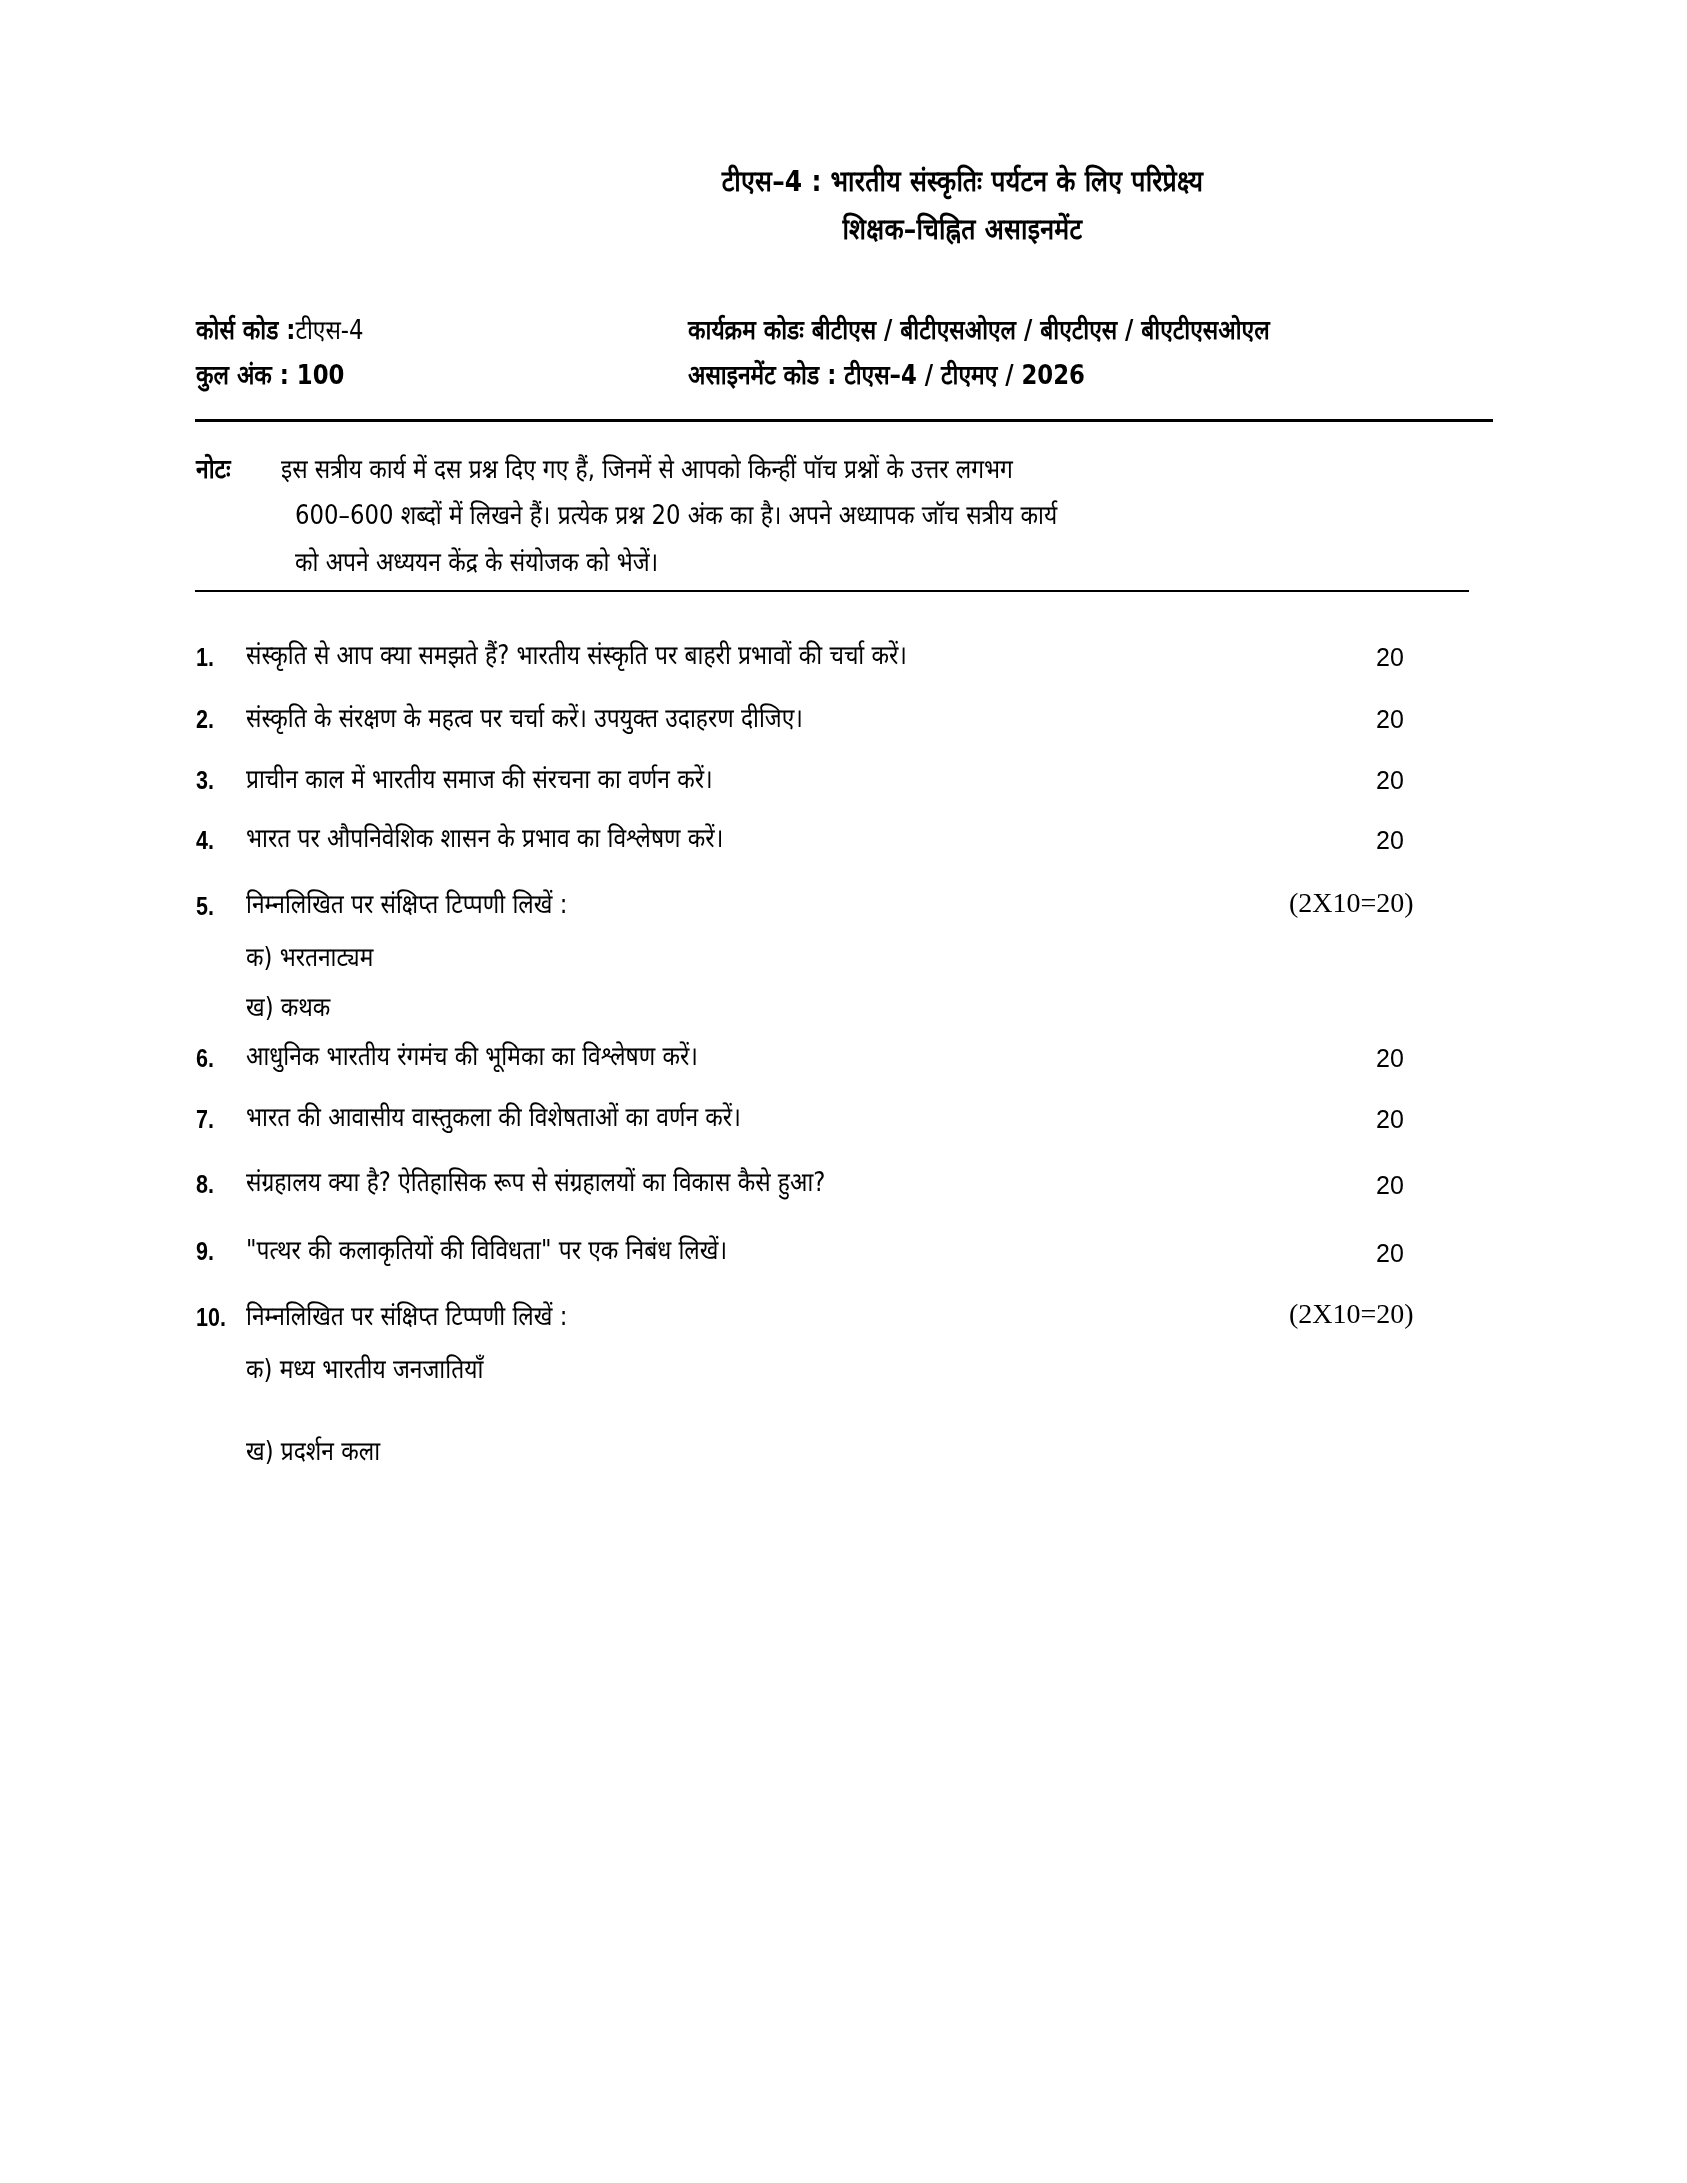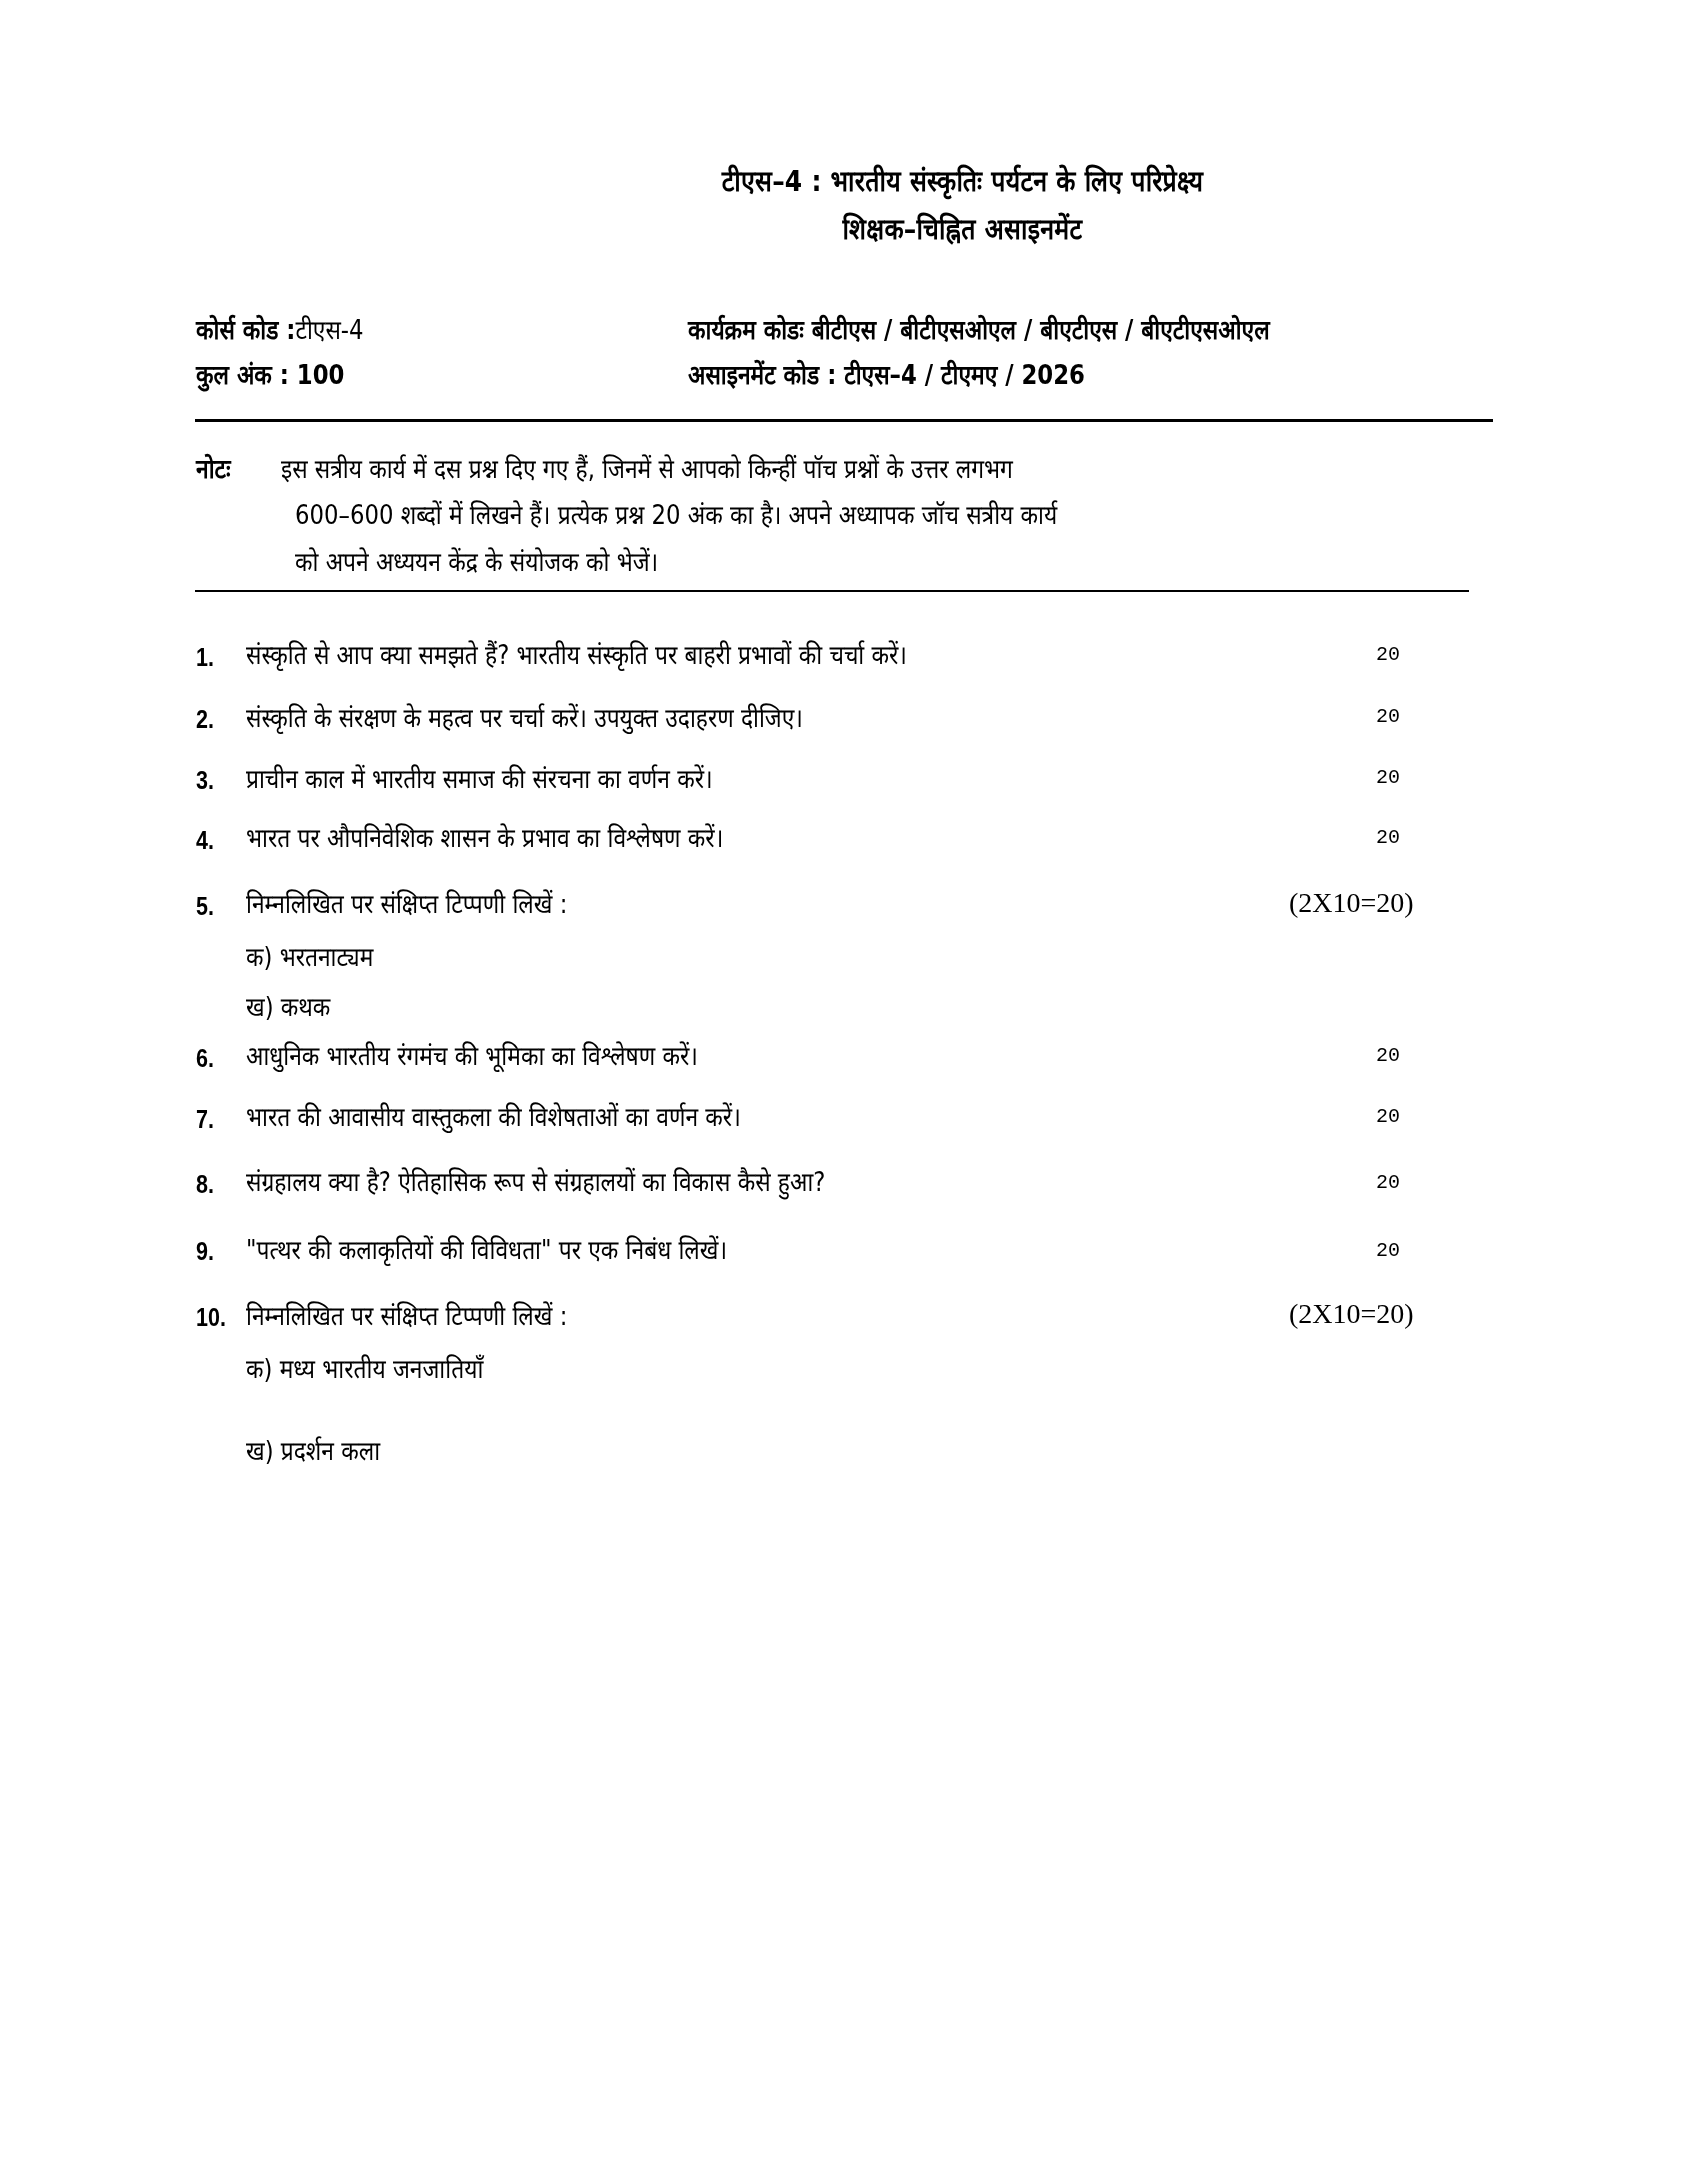--- a/index.html
+++ b/index.html
@@ -66,22 +66,22 @@
       font-family: "Liberation Sans", sans-serif;
       transform: scaleX(0.86);
       transform-origin: 0 0;
     }
     .q-text {
       font-size: 26.5px;
       transform: scaleX(0.86);
       transform-origin: 0 0;
     }
     .q-marks {
-      font-size: 20px;
-      font-family: Liberation Mono, monospace;
+      font-size: 25px;
+      font-family: Liberation Sans, sans-serif;
     }
     .q-marks-combo {
       font-size: 28px;
       font-family: "Liberation Serif", serif;
     }
     .sub-item {
       font-size: 26.5px;
       transform: scaleX(0.86);
       transform-origin: 0 0;
     }

